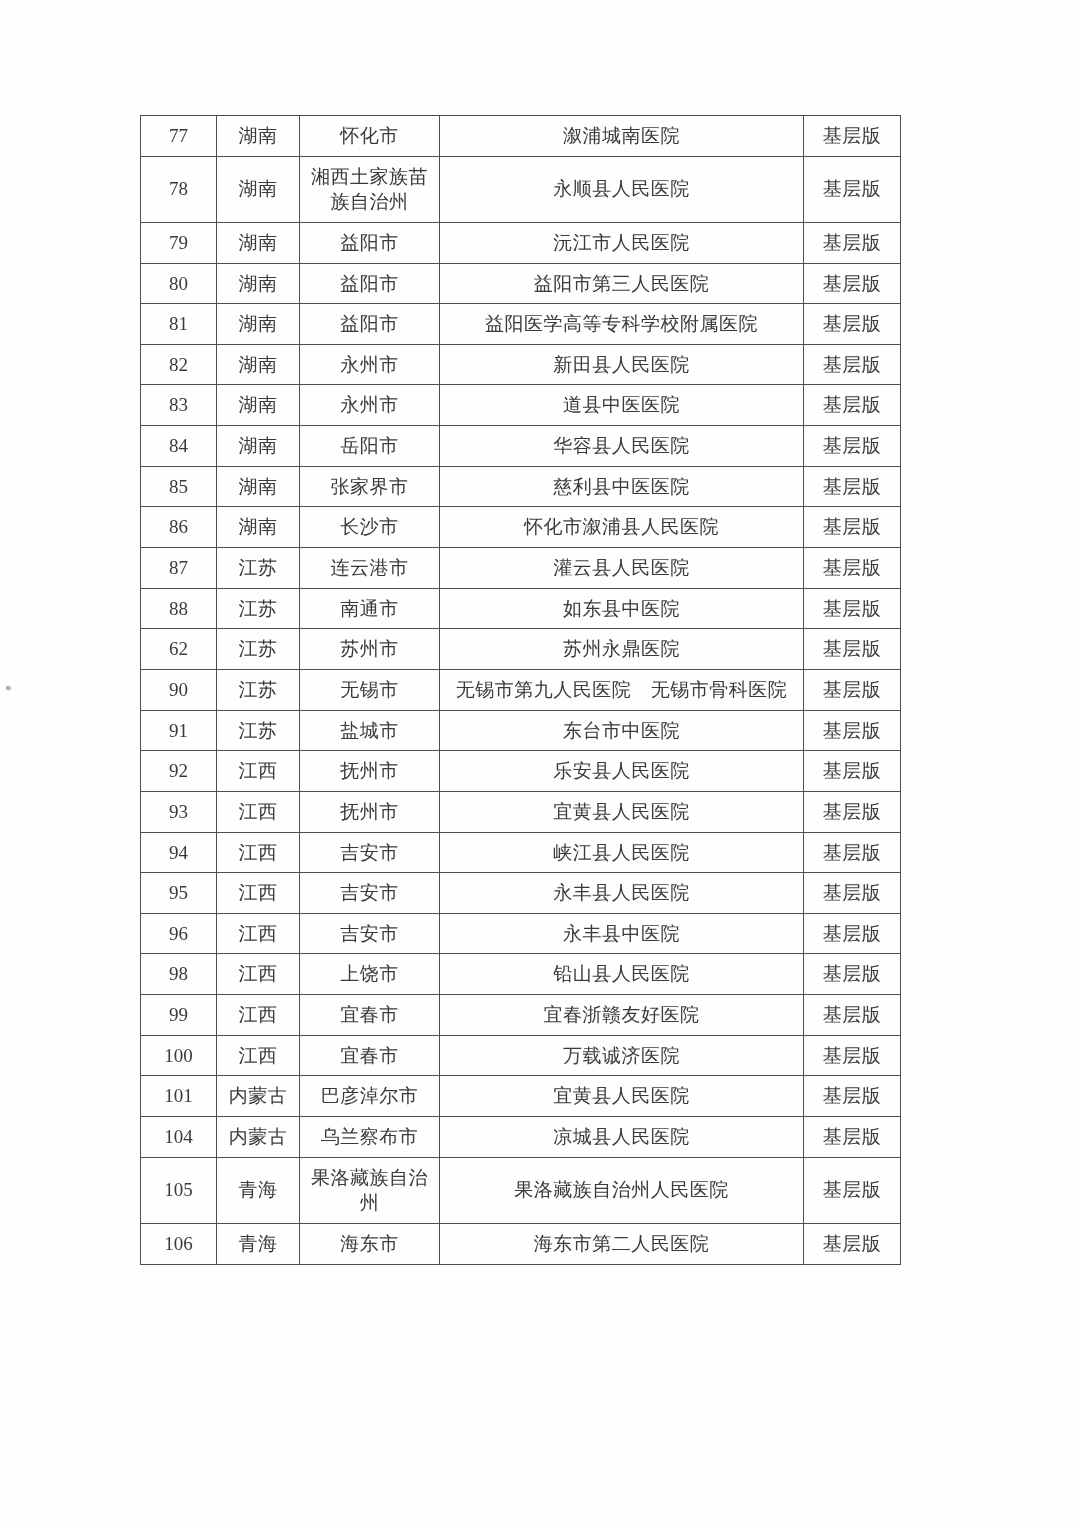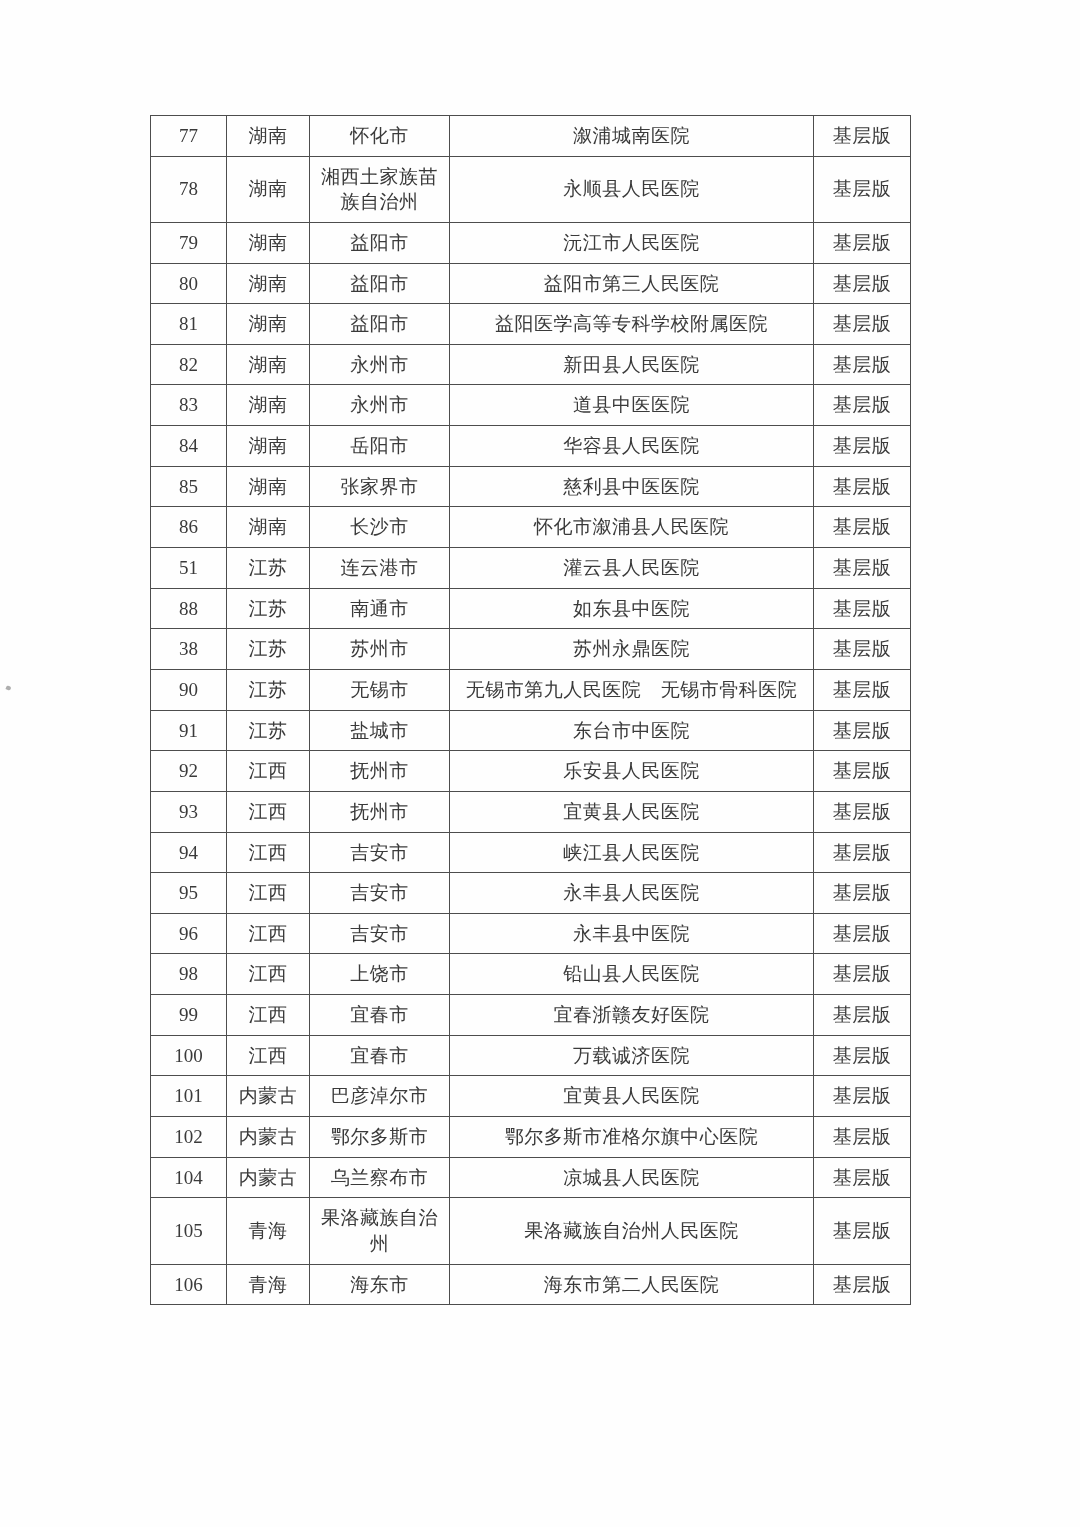--- a/index.html
+++ b/index.html
@@ -22,21 +22,21 @@
     top: 686px;
     width: 5px;
     height: 4px;
     border-radius: 50% 50% 50% 0;
     background: #9a9a9a;
     transform: rotate(20deg);
     opacity: .8;
   }
   table.hospital-table {
     position: absolute;
-    left: 150px;
+    left: 140px;
     top: 115px;
     width: 760px;
     border-collapse: collapse;
     table-layout: fixed;
     padding-left: 31px;
   }
   .hospital-table td {
     border: 1px solid #4d4d4d;
     text-align: center;
     vertical-align: middle;
@@ -145,37 +145,37 @@
 
     <tr>
       <td class="col-no">86</td>
       <td class="col-province">湖南</td>
       <td class="col-city">长沙市</td>
       <td class="col-hospital">怀化市溆浦县人民医院</td>
       <td class="col-version">基层版</td>
     </tr>
 
     <tr>
-      <td class="col-no">51</td>
+      <td class="col-no">87</td>
       <td class="col-province">江苏</td>
       <td class="col-city">连云港市</td>
       <td class="col-hospital">灌云县人民医院</td>
       <td class="col-version">基层版</td>
     </tr>
 
     <tr>
       <td class="col-no">88</td>
       <td class="col-province">江苏</td>
       <td class="col-city">南通市</td>
       <td class="col-hospital">如东县中医院</td>
       <td class="col-version">基层版</td>
     </tr>
 
     <tr>
-      <td class="col-no">38</td>
+      <td class="col-no">62</td>
       <td class="col-province">江苏</td>
       <td class="col-city">苏州市</td>
       <td class="col-hospital">苏州永鼎医院</td>
       <td class="col-version">基层版</td>
     </tr>
 
     <tr>
       <td class="col-no">90</td>
       <td class="col-province">江苏</td>
       <td class="col-city">无锡市</td>
@@ -257,27 +257,20 @@
     </tr>
 
     <tr>
       <td class="col-no">101</td>
       <td class="col-province">内蒙古</td>
       <td class="col-city">巴彦淖尔市</td>
       <td class="col-hospital">宜黄县人民医院</td>
       <td class="col-version">基层版</td>
     </tr>
 
-    <tr>
-      <td class="col-no">102</td>
-      <td class="col-province">内蒙古</td>
-      <td class="col-city">鄂尔多斯市</td>
-      <td class="col-hospital">鄂尔多斯市准格尔旗中心医院</td>
-      <td class="col-version">基层版</td>
-    </tr>
 
 
     <tr>
       <td class="col-no">104</td>
       <td class="col-province">内蒙古</td>
       <td class="col-city">乌兰察布市</td>
       <td class="col-hospital">凉城县人民医院</td>
       <td class="col-version">基层版</td>
     </tr>
 

